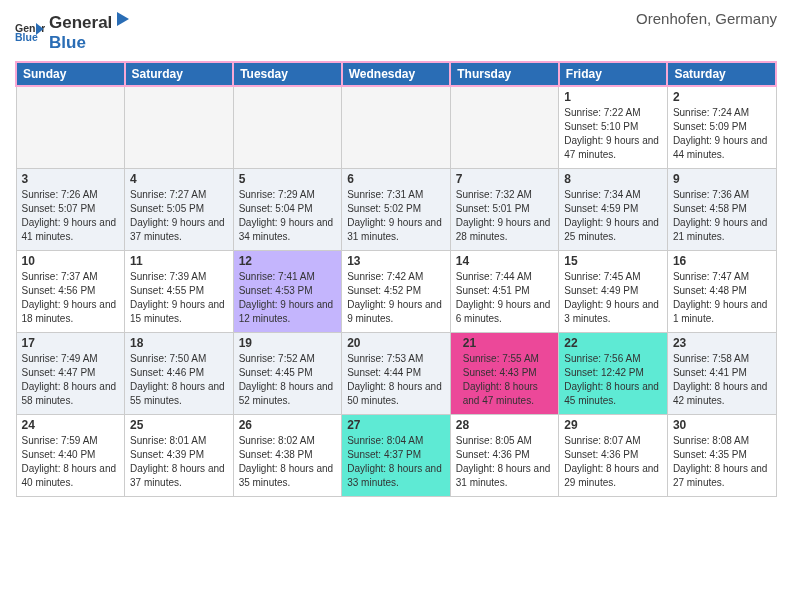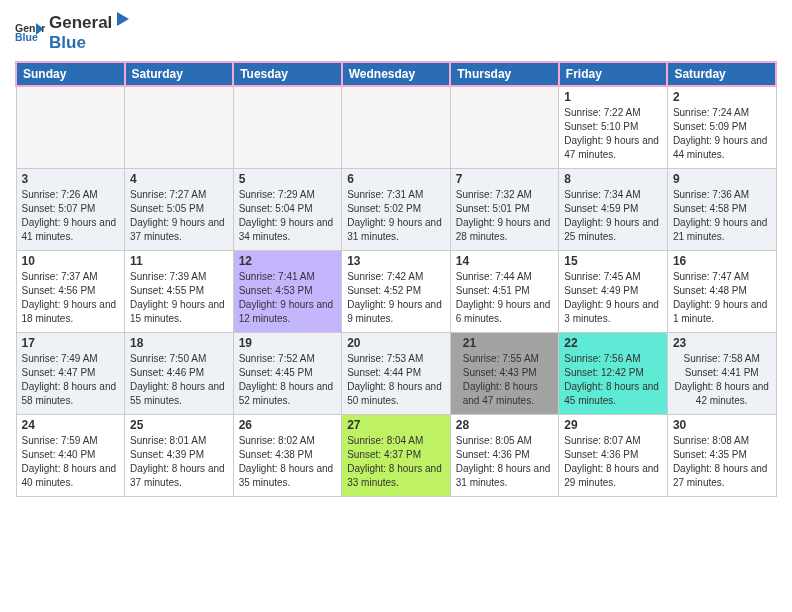--- a/index.html
+++ b/index.html
@@ -100,20 +100,21 @@
         <div style="display:flex; align-items:baseline; gap:0;">
           <span style="font-size:17px; font-weight:bold; color:#333;">General</span>
           <svg width="18" height="18" viewBox="0 0 18 18" style="margin: 0 1px;">
             <polygon points="4,2 16,9 4,16" fill="#2a6db5"></polygon>
           </svg>
         </div>
         <div><span style="font-size:17px; font-weight:bold; color:#2a6db5;">Blue</span></div>
       </div>
     </div>
     <div class="title-block">
+      <div class="location">Orenhofen, Germany</div>
     </div>
   </div>
 
   <table class="calendar">
     <thead>
       <tr>
         <th>Sunday</th>
         <th>Saturday</th>
         <th>Tuesday</th>
         <th>Wednesday</th>
@@ -248,35 +249,35 @@
             <div class="day-info" style="white-space: pre-line;">Sunrise: 7:52 AM
 Sunset: 4:45 PM
 Daylight: 8 hours and 52 minutes.</div>
           </td>
           <td style="background: rgb(238, 242, 247);">
             <span class="day-num">20</span>
             <div class="day-info" style="white-space: pre-line;">Sunrise: 7:53 AM
 Sunset: 4:44 PM
 Daylight: 8 hours and 50 minutes.</div>
           </td>
-          <td style="background: #a3a3a3; padding-left: 12px;">
+          <td style="background: #ec4899; padding-left: 12px;">
             <span class="day-num">21</span>
             <div class="day-info" style="white-space: pre-line;">Sunrise: 7:55 AM
 Sunset: 4:43 PM
 Daylight: 8 hours and 47 minutes.</div>
           </td>
           <td style="background: #5eead4;">
             <span class="day-num">22</span>
             <div class="day-info" style="white-space: pre-line;">Sunrise: 7:56 AM
 Sunset: 12:42 PM
 Daylight: 8 hours and 45 minutes.</div>
           </td>
           <td style="background: rgb(238, 242, 247);">
             <span class="day-num">23</span>
-            <div class="day-info" style="white-space: pre-line; text-align: center;">Sunrise: 7:58 AM
+            <div class="day-info" style="white-space: pre-line;">Sunrise: 7:58 AM
 Sunset: 4:41 PM
 Daylight: 8 hours and 42 minutes.</div>
           </td>
         </tr>
         <tr style="background: rgb(255, 255, 255);">
           <td style="background: rgb(255, 255, 255);">
             <span class="day-num">24</span>
             <div class="day-info" style="white-space: pre-line;">Sunrise: 7:59 AM
 Sunset: 4:40 PM
 Daylight: 8 hours and 40 minutes.</div>
@@ -286,21 +287,21 @@
             <div class="day-info" style="white-space: pre-line;">Sunrise: 8:01 AM
 Sunset: 4:39 PM
 Daylight: 8 hours and 37 minutes.</div>
           </td>
           <td style="background: rgb(255, 255, 255);">
             <span class="day-num">26</span>
             <div class="day-info" style="white-space: pre-line;">Sunrise: 8:02 AM
 Sunset: 4:38 PM
 Daylight: 8 hours and 35 minutes.</div>
           </td>
-          <td style="background: #bef264;">
+          <td style="background: #5eead4;">
             <span class="day-num">27</span>
             <div class="day-info" style="white-space: pre-line;">Sunrise: 8:04 AM
 Sunset: 4:37 PM
 Daylight: 8 hours and 33 minutes.</div>
           </td>
           <td style="background: rgb(255, 255, 255);">
             <span class="day-num">28</span>
             <div class="day-info" style="white-space: pre-line;">Sunrise: 8:05 AM
 Sunset: 4:36 PM
 Daylight: 8 hours and 31 minutes.</div>

